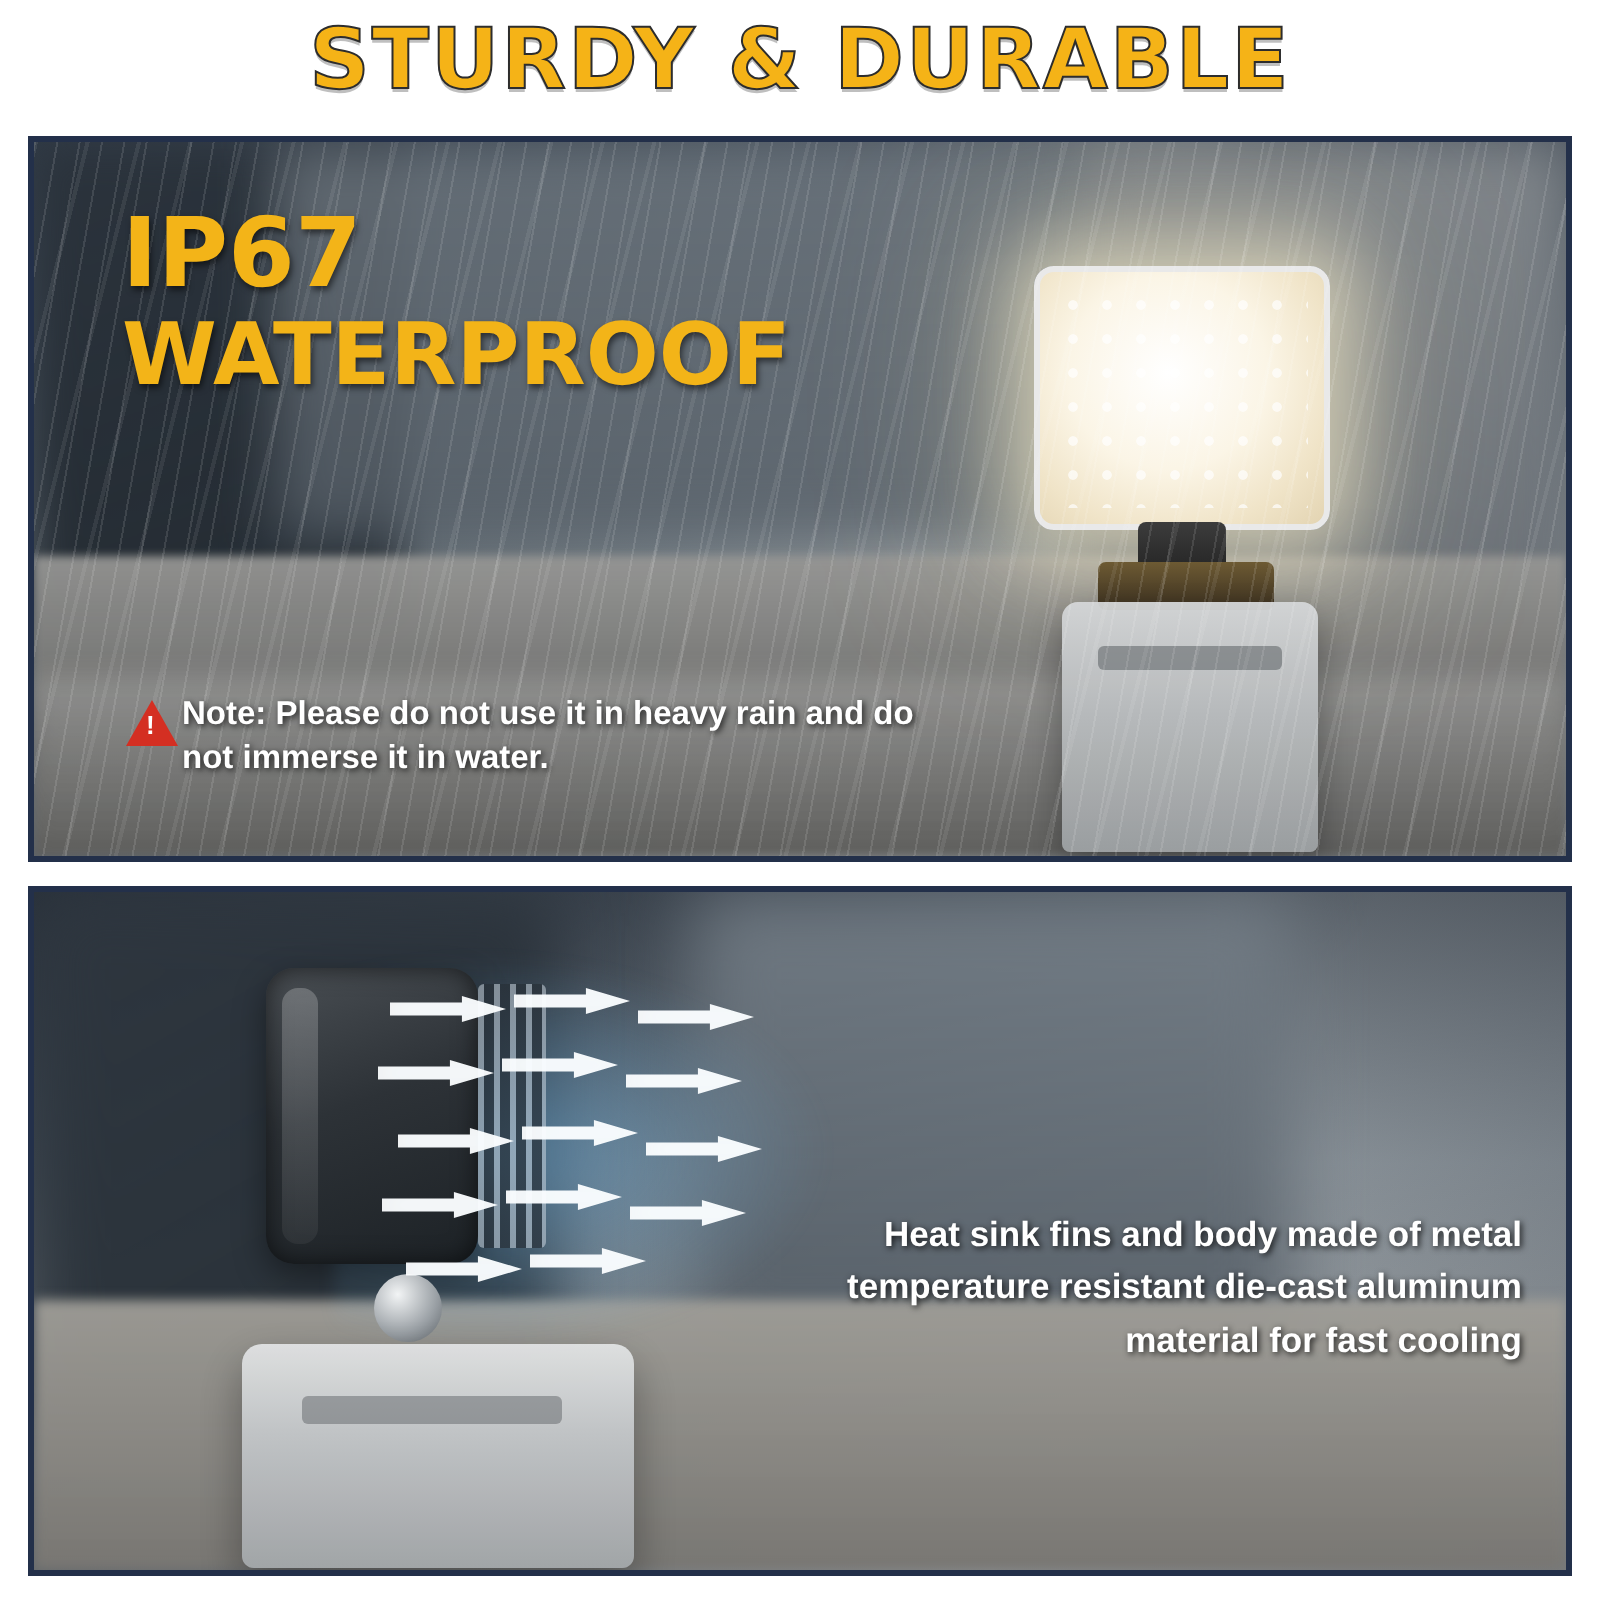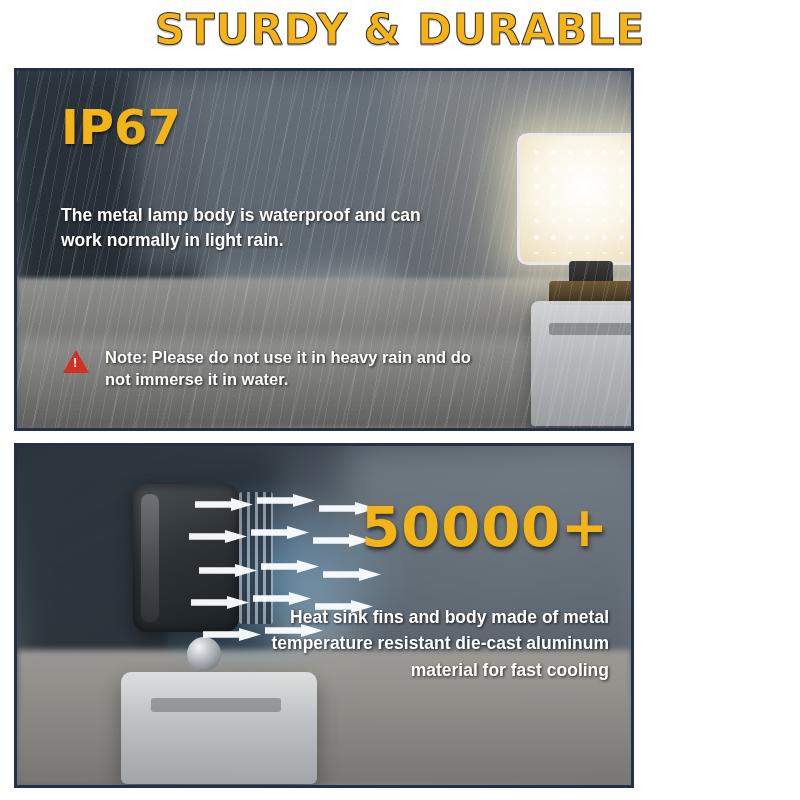--- a/index.html
+++ b/index.html
@@ -30,21 +30,21 @@
     color: #f5b317;
     -webkit-text-stroke: 1px #2d2d2d;
     text-shadow: 0 2px 0 rgba(0,0,0,0.25);
     font-family: "DejaVu Sans", sans-serif;
   }
 
   
   .panel {
     position: absolute;
     left: 14px;
-    width: 620px;
+    width: 772px;
     border: 3px solid #23304a;
     overflow: hidden;
   }
   .panel-1 {
     top: 68px;
     height: 363px;
     background:
       linear-gradient(to bottom, rgba(20,30,45,0.45), rgba(30,40,55,0.15) 45%, rgba(140,140,140,0.15) 62%, rgba(110,110,110,0.35)),
       linear-gradient(115deg, #49535c 0%, #5d6870 25%, #7b858c 45%, #99a0a4 58%, #8d9498 72%, #6e767c 100%);
   }
@@ -140,21 +140,21 @@
     font-family: "DejaVu Sans", sans-serif;
     text-shadow: 1px 2px 3px rgba(0,0,0,.55);
   }
   .wp-desc {
     position: absolute; left: 44px; top: 132px; width: 390px;
     font-size: 17.5px; line-height: 1.45; color: #ffffff; font-weight: bold;
     text-shadow: 1px 1px 3px rgba(0,0,0,.75);
   }
   .note-wrap {
     position: absolute; left: 46px; top: 275px; width: 420px;
-    display: flex; align-items: flex-start; gap: 16px;
+    display: flex; align-items: flex-start; gap: 2px;
   }
   .warn-icon {
     width: 0; height: 0; margin-top: 4px;
     border-left: 13px solid transparent;
     border-right: 13px solid transparent;
     border-bottom: 23px solid #d42f22;
     position: relative; flex: 0 0 auto;
   }
   .warn-icon:after {
     content: "!"; position: absolute; left: -3px; top: 5px;
@@ -287,21 +287,21 @@
       </div>
       <div class="lamp1-neck"></div>
       <div class="lamp1-bracket"></div>
       <div class="lamp1-battery"></div>
     </div>
 
     <div class="rain"></div>
     <div class="rain-2"></div>
 
     <div class="ip67">IP67</div>
-    <div class="wp-desc">The metal lamp body is waterproof and can work normally in light rain.</div>
+    <div class="waterproof">WATERPROOF</div>
 
     <div class="note-wrap">
       <div class="warn-icon"></div>
       <div class="note-text">Note: Please do not use it in heavy rain and do not immerse it in water.</div>
     </div>
   </div>
 
   <div class="panel panel-2">
     <div class="p2-bg-blur-left"></div>
     <div class="p2-bg-blur-mid"></div>
@@ -328,17 +328,16 @@
       <div class="arrow" style="left:14px;  top:72px;"></div>
       <div class="arrow" style="left:76px;  top:68px;"></div>
       <div class="arrow" style="left:138px; top:76px;"></div>
       <div class="arrow" style="left:6px;   top:104px;"></div>
       <div class="arrow" style="left:68px;  top:100px;"></div>
       <div class="arrow" style="left:130px; top:108px;"></div>
       <div class="arrow" style="left:18px;  top:136px;"></div>
       <div class="arrow" style="left:80px;  top:132px;"></div>
     </div>
 
-    <div class="hours-num">50000+</div>
     <div class="hours-desc">Heat sink fins and body made of metal temperature resistant die-cast aluminum material for fast cooling</div>
   </div>
 
 </div>
 
 </body></html>

